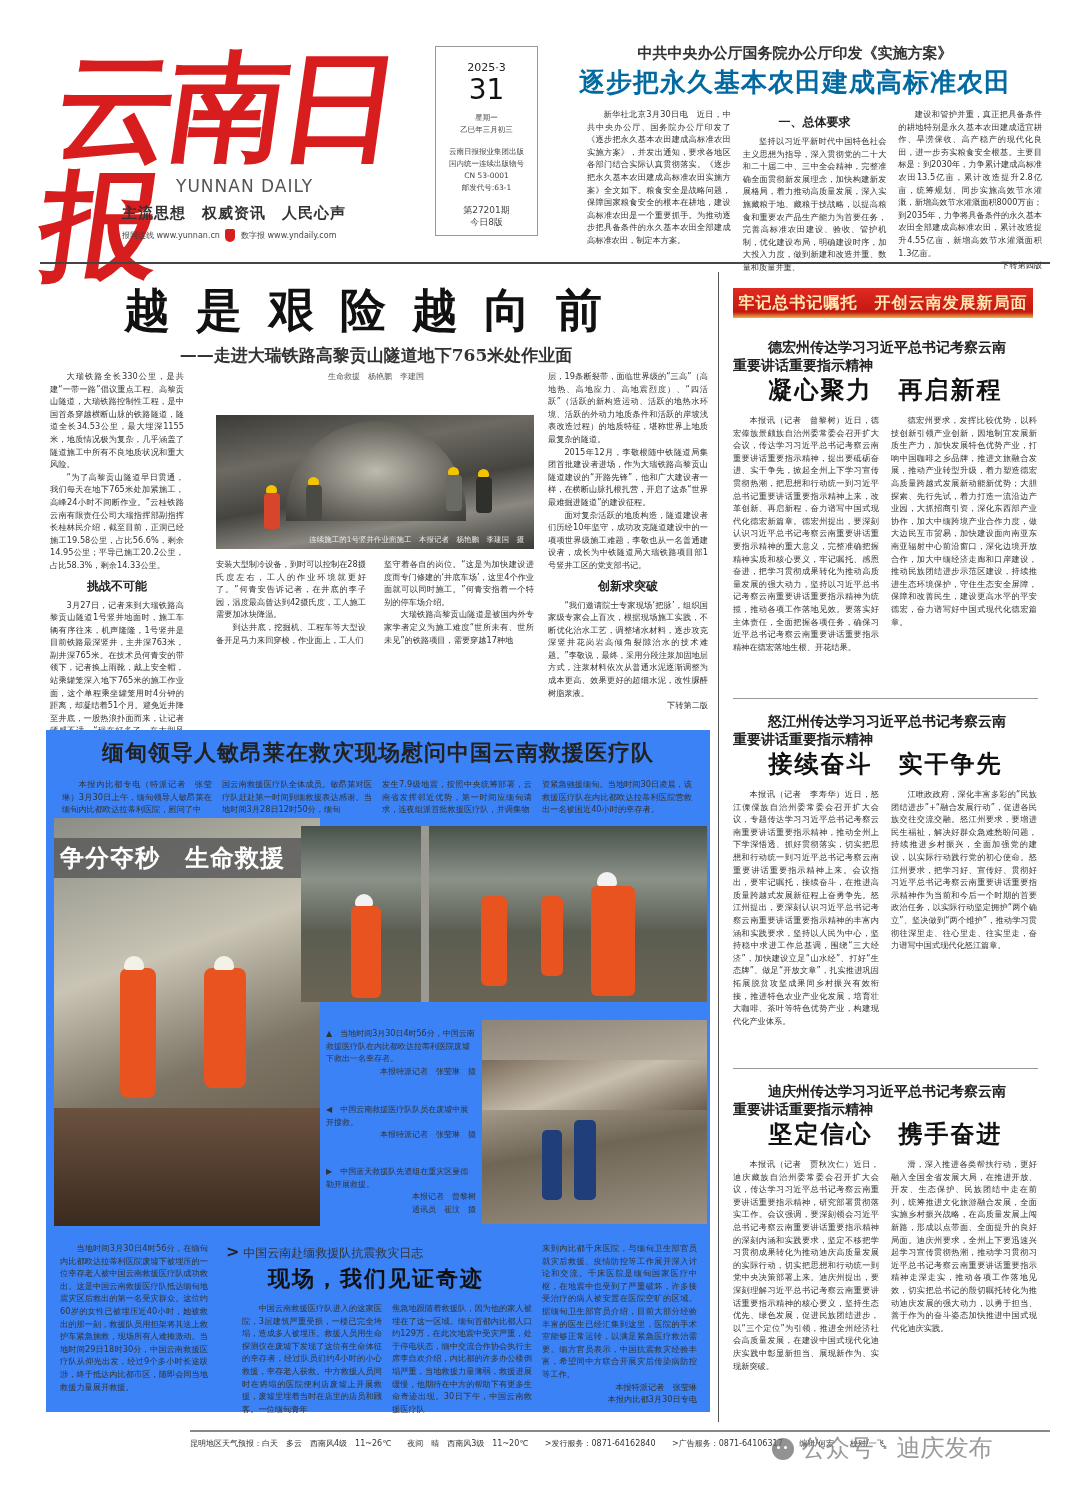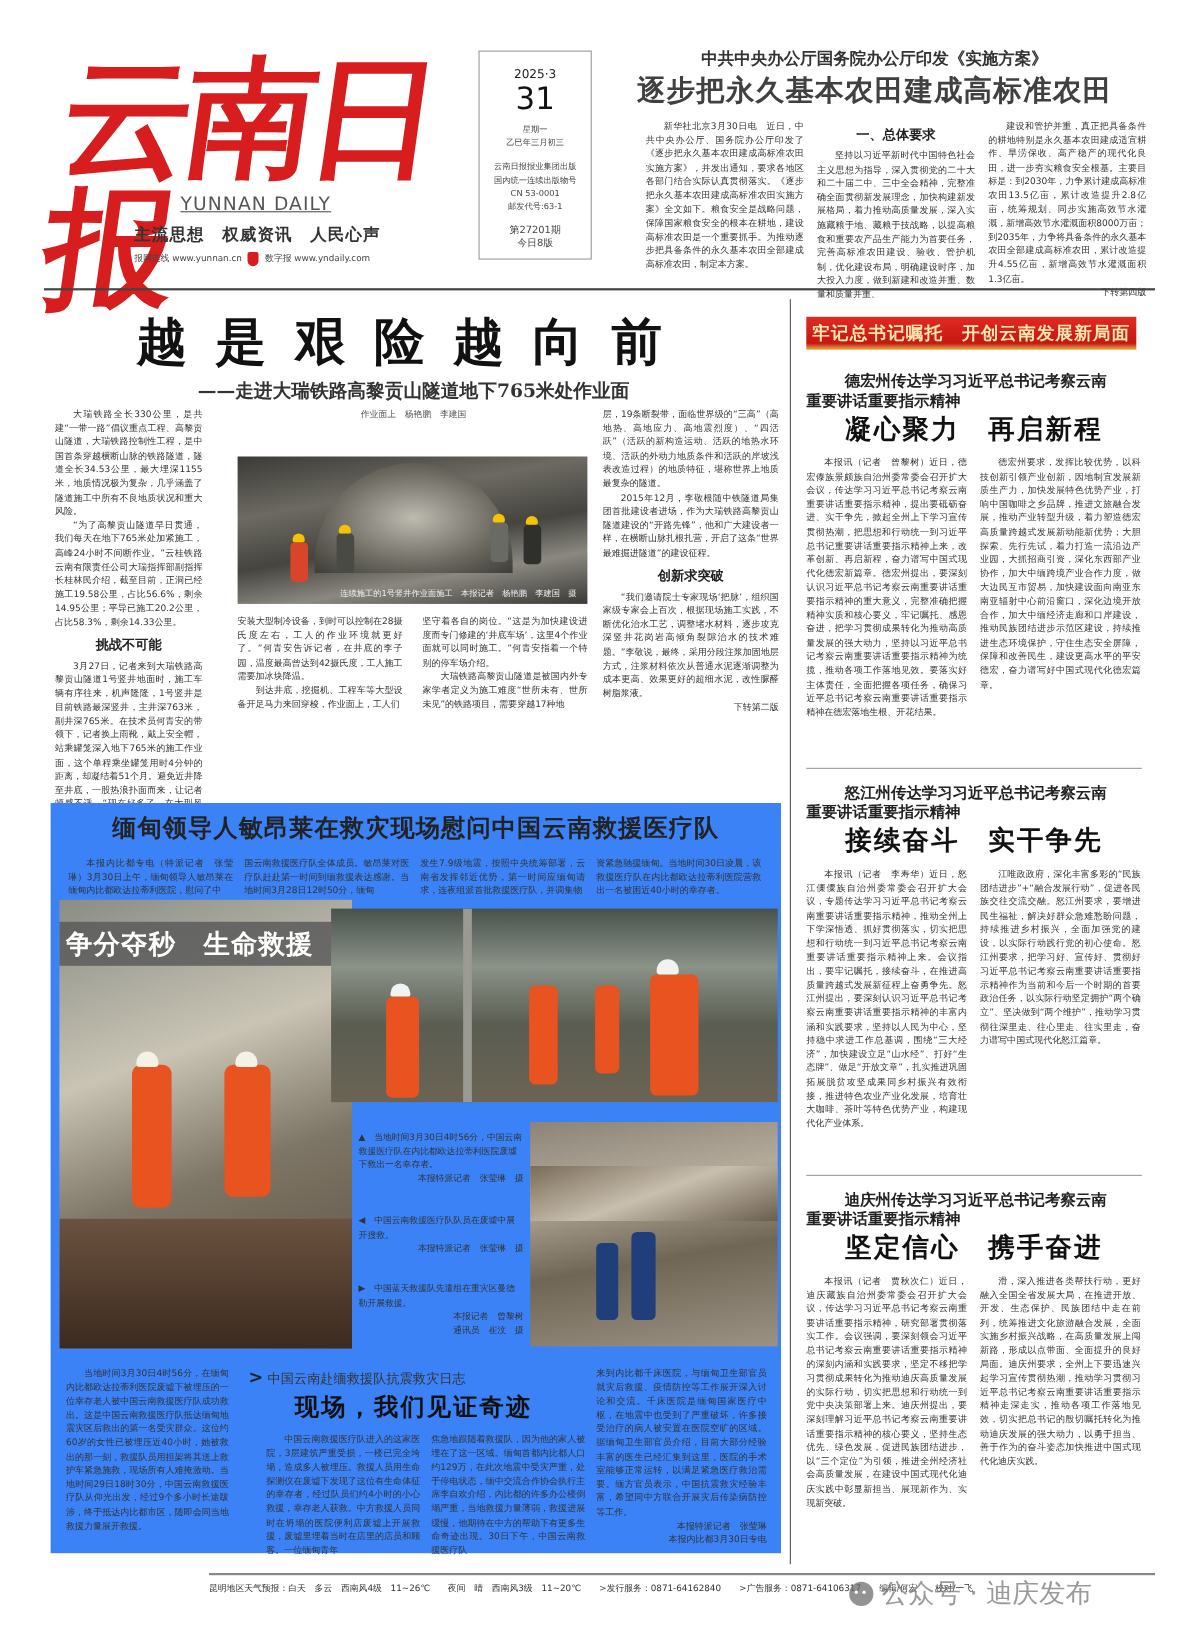--- a/index.html
+++ b/index.html
@@ -14,21 +14,21 @@
   .slogan { font-size: 15px; font-weight: bold; color: #333; letter-spacing: 1px; }
   .site-line { font-size: 8px; color: #444; }
   .site-line .cup { display: inline-block; width: 10px; height: 13px; background: #d71d1d; border-radius: 2px 2px 5px 5px; vertical-align: middle; margin: 0 3px; }
 
   .datebox { border: 1px solid #999; text-align: center; padding-top: 14px; }
   .datebox .yr { font-size: 11px; color: #222; }
   .datebox .day { font-size: 28px; color: #111; line-height: 32px; }
   .datebox .small { font-size: 7.5px; color: #444; line-height: 12px; }
 
   .kicker { font-size: 15px; color: #333; text-align: center; font-family: "DejaVu Serif", serif; font-weight: bold; }
-  .head-main { font-size: 26px; font-weight: bold; color: #404040; text-align: center; letter-spacing: 1px; font-family: Liberation Mono, monospace; }
+  .head-main { font-size: 26px; font-weight: bold; color: #0369a1; text-align: center; letter-spacing: 1px; font-family: Liberation Mono, monospace; }
 
   .divider-h { height: 2px; background: #444; }
   .divider-v { width: 1px; background: #555; }
 
   .big-title { font-size: 46px; font-weight: bold; letter-spacing: 26px; color: #111; text-align: center; }
   .deck { font-size: 17px; font-family: "DejaVu Serif", serif; font-weight: bold; color: #333; text-align: center; }
   .byline { font-size: 8px; color: #555; text-align: center; }
 
   .photo-tunnel { background: linear-gradient(170deg, #3b3a36 0%, #6c6a62 30%, #45443f 55%, #8a8880 75%, #3a3935 100%); overflow: hidden; }
   .photo-tunnel .arch { position: absolute; left: 70px; top: 6px; width: 180px; height: 100px; border-radius: 90px 90px 0 0; background: radial-gradient(ellipse at center, #bdbab0 0%, #6b6960 60%, #3d3c38 100%); }
@@ -62,21 +62,21 @@
   .watermark { font-size: 24px; color: rgba(120,120,120,0.75); }
   .wm-icon { width: 22px; height: 22px; border-radius: 50%; background: rgba(110,110,110,0.75); display: inline-block; vertical-align: middle; position: relative; }
   .wm-icon::after { content: ""; position: absolute; left: 5px; top: 8px; width: 3px; height: 3px; border-radius: 50%; background: #fff; box-shadow: 7px 0 0 #fff; }
   .sig { text-align: right; text-indent: 0; }
 </style>
 </head>
 <body>
 
 <div class="abs" style="left:40px;top:30px;width:390px;height:220px;">
   <div class="abs logo-text" style="left:10px;top:18px;">云南日报</div>
-  <div class="abs logo-en" style="left:124px;top:146px;text-decoration:underline;">YUNNAN DAILY</div>
+  <div class="abs logo-en" style="left:136px;top:146px;">YUNNAN DAILY</div>
   <div class="abs slogan" style="left:82px;top:174px;">主流思想　权威资讯　人民心声</div>
   <div class="abs site-line" style="left:82px;top:199px;white-space:nowrap;">
     <span>报网连线</span>
     <span>www.yunnan.cn</span>
     <span class="cup"></span>
     <span>数字报</span>
     <span>www.yndaily.com</span>
   </div>
 </div>
 
@@ -107,21 +107,21 @@
       <div class="body-text sig">下转第四版</div>
     </div>
   </div>
 </div>
 
 <div class="abs divider-h" style="left:40px;top:262px;width:1010px;"></div>
 
 <div class="abs" style="left:40px;top:274px;width:672px;height:440px;">
   <div class="big-title" style="margin-top:6px;">越是艰险越向前</div>
   <div class="deck" style="margin-top:2px;">——走进大瑞铁路高黎贡山隧道地下765米处作业面</div>
-  <div class="byline" style="margin-top:4px;">作业面上　杨艳鹏　李建国</div>
+  <div class="byline" style="margin-top:4px;">生命救援　杨艳鹏　李建国</div>
 
   <div class="abs" style="left:10px;top:96px;width:134px;">
     <div class="body-text">大瑞铁路全长330公里，是共建“一带一路”倡议重点工程、高黎贡山隧道，大瑞铁路控制性工程，是中国首条穿越横断山脉的铁路隧道，隧道全长34.53公里，最大埋深1155米，地质情况极为复杂，几乎涵盖了隧道施工中所有不良地质状况和重大风险。</div>
     <div class="body-text">“为了高黎贡山隧道早日贯通，我们每天在地下765米处加紧施工，高峰24小时不间断作业。”云桂铁路云南有限责任公司大瑞指挥部副指挥长桂林民介绍，截至目前，正洞已经施工19.58公里，占比56.6%，剩余14.95公里；平导已施工20.2公里，占比58.3%，剩余14.33公里。</div>
     <div class="sub-h">挑战不可能</div>
     <div class="body-text">3月27日，记者来到大瑞铁路高黎贡山隧道1号竖井地面时，施工车辆有序往来，机声隆隆，1号竖井是目前铁路最深竖井，主井深763米，副井深765米。在技术员何青安的带领下，记者换上雨靴，戴上安全帽，站乘罐笼深入地下765米的施工作业面，这个单程乘坐罐笼用时4分钟的距离，却凝结着51个月。避免近井降至井底，一股热浪扑面而来，让记者顿感不适。“现在好多了，在大型风机的作用下，作业面的温度可以控制在34摄氏度左右，我们正准备计划</div>
   </div>
 
   <div class="abs photo-tunnel" style="left:176px;top:141px;width:318px;height:134px;">
     <div class="arch"></div>
@@ -141,20 +141,21 @@
     <div class="body-text">到达井底，挖掘机、工程车等大型设备开足马力来回穿梭，作业面上，工人们</div>
   </div>
   <div class="abs" style="left:344px;top:284px;width:150px;">
     <div class="body-text" style="text-indent:0;">坚守着各自的岗位。“这是为加快建设进度而专门修建的‘井底车场’，这里4个作业面就可以同时施工。”何青安指着一个特别的停车场介绍。</div>
     <div class="body-text">大瑞铁路高黎贡山隧道是被国内外专家学者定义为施工难度“世所未有、世所未见”的铁路项目，需要穿越17种地</div>
   </div>
 
   <div class="abs" style="left:508px;top:96px;width:160px;">
     <div class="body-text" style="text-indent:0;">层，19条断裂带，面临世界级的“三高”（高地热、高地应力、高地震烈度）、“四活跃”（活跃的新构造运动、活跃的地热水环境、活跃的外动力地质条件和活跃的岸坡浅表改造过程）的地质特征，堪称世界上地质最复杂的隧道。</div>
     <div class="body-text">2015年12月，李敬根随中铁隧道局集团首批建设者进场，作为大瑞铁路高黎贡山隧道建设的“开路先锋”，他和广大建设者一样，在横断山脉扎根扎营，开启了这条“世界最难掘进隧道”的建设征程。</div>
+    <div class="body-text">面对复杂活跃的地质构造，隧道建设者们历经10年坚守，成功攻克隧道建设中的一项项世界级施工难题，李敬也从一名普通建设者，成长为中铁隧道局大瑞铁路项目部1号竖井工区的党支部书记。</div>
     <div class="sub-h">创新求突破</div>
     <div class="body-text">“我们邀请院士专家现场‘把脉’，组织国家级专家会上百次，根据现场施工实践，不断优化治水工艺，调整堵水材料，逐步攻克深竖井花岗岩高倾角裂隙治水的技术难题。”李敬说，最终，采用分段注浆加固地层方式，注浆材料依次从普通水泥逐渐调整为成本更高、效果更好的超细水泥，改性脲醛树脂浆液。</div>
     <div class="body-text sig">下转第二版</div>
   </div>
 </div>
 
 <div class="abs divider-v" style="left:718px;top:272px;height:1150px;"></div>
 
 <div class="abs banner-red" style="left:733px;top:288px;width:300px;height:30px;">牢记总书记嘱托　开创云南发展新局面</div>
 

